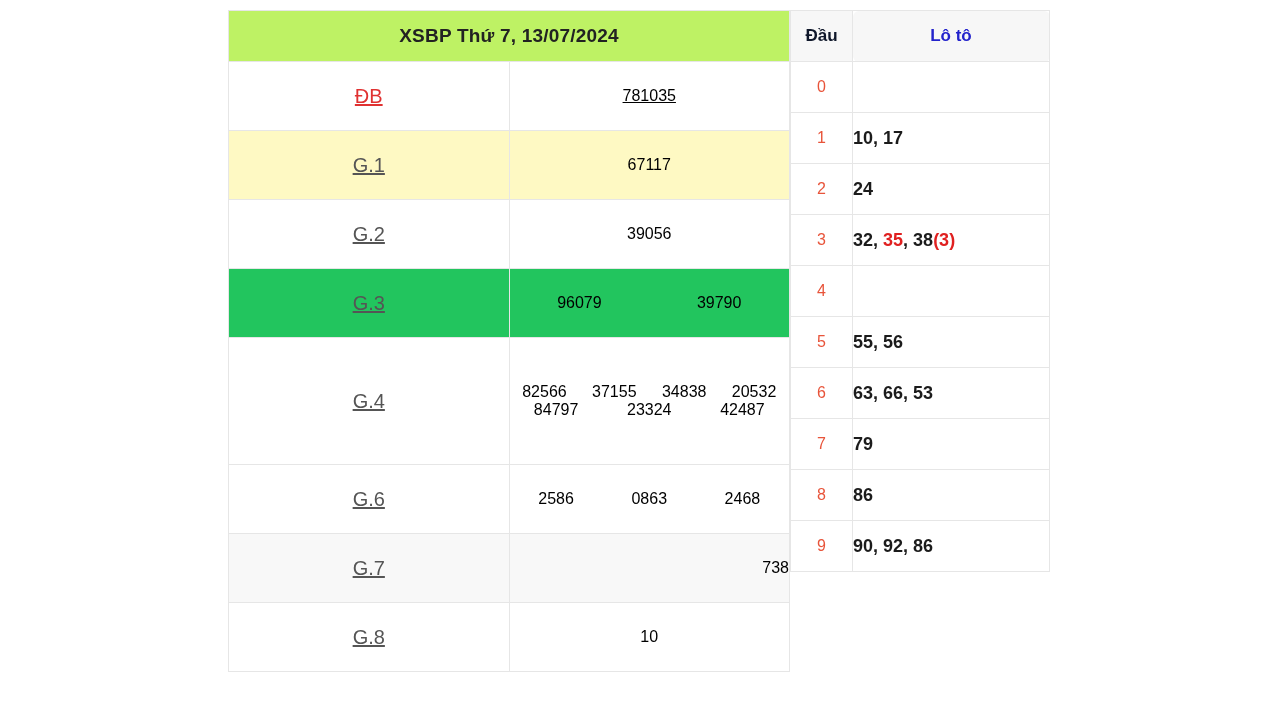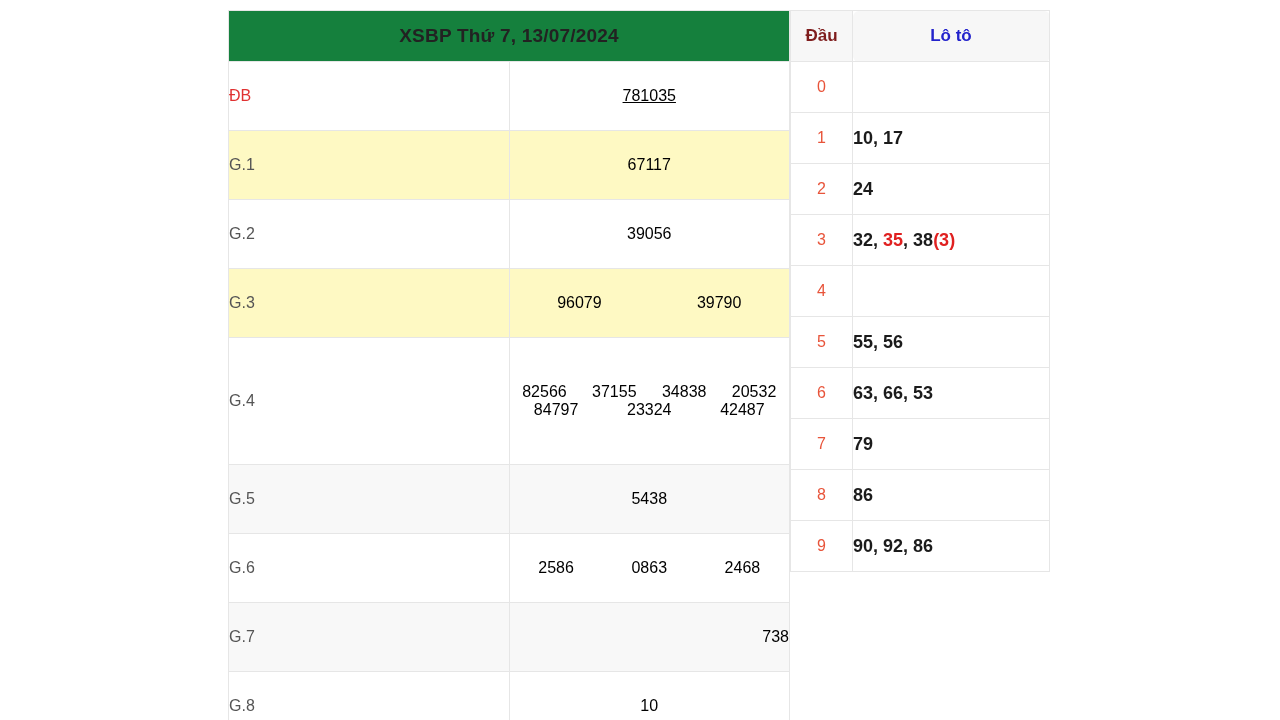--- a/index.html
+++ b/index.html
@@ -35,37 +35,38 @@
     border-collapse: collapse;
     table-layout: fixed;
     background: #ffffff;
   }
   .prize-table td, .prize-table th {
     border: 1px solid #e6e6e6;
     padding: 0;
   }
 
   .prize-header {
-    background: #15803d;
+    background: #bef264;
     height: 50px;
     text-align: center;
     vertical-align: middle;
     font-size: 19px;
     font-weight: bold;
     color: #222222;
     letter-spacing: 0.2px;
   }
 
   .lbl-cell {
     width: 57px;
-    text-align: left;
-    vertical-align: middle;
-    font-size: 16px;
+    text-align: center;
+    vertical-align: middle;
+    font-size: 20px;
     color: #555555;
     font-weight: normal;
+    text-decoration: underline;
   }
   .lbl-cell.db {
     color: #e03131;
     font-weight: normal;
   }
 
   .val-cell {
     vertical-align: middle;
     padding: 0 14px;
   }
@@ -73,21 +74,21 @@
     display: flex;
     justify-content: space-around;
     align-items: center;
     width: 100%;
   }
 
   
   tr.r-db  td { height: 68px; background: #ffffff; }
   tr.r-g1  td { height: 68px; background: #fef9c3; }
   tr.r-g2  td { height: 68px; background: #ffffff; }
-  tr.r-g3  td { height: 68px; background: #fef9c3; }
+  tr.r-g3  td { height: 68px; background: #22c55e; }
   tr.r-g4  td { height: 126px; background: #ffffff; }
   tr.r-g5  td { height: 68px; background: #f8f8f8; }
   tr.r-g6  td { height: 68px; background: #ffffff; }
   tr.r-g7  td { height: 68px; background: #f8f8f8; }
   tr.r-g8  td { height: 68px; background: #ffffff; }
 
   
   .loto-table {
     width: 260px;
     border-collapse: collapse;
@@ -99,21 +100,21 @@
     padding: 0;
   }
   .loto-head-cell {
     background: #f7f7f7;
     height: 50px;
     vertical-align: middle;
     text-align: center;
     font-size: 17px;
     font-weight: bold;
   }
-  .loto-head-dau { width: 61px; color: #7f1d1d; }
+  .loto-head-dau { width: 61px; color: #0f172a; }
   .loto-head-loto { color: #2323cc; border-radius: 6px; }
 
   .loto-table tbody td { height: 50px; }
   .dau-cell {
     width: 61px;
     text-align: center;
     vertical-align: middle;
     font-size: 16px;
     color: #e8543a;
   }
@@ -183,28 +184,20 @@
                 <span class="n">34838</span>
                 <span class="n">20532</span>
               </div>
               <div class="g4-line">
                 <span class="n">84797</span>
                 <span class="n">23324</span>
                 <span class="n">42487</span>
               </div>
             </td>
           </tr>
-          <tr class="r-g5">
-            <td class="lbl-cell">G.5</td>
-            <td class="val-cell">
-              <div class="g4-line" style="justify-content: center;">
-                <span class="n">5438</span>
-              </div>
-            </td>
-          </tr>
           <tr class="r-g6">
             <td class="lbl-cell">G.6</td>
             <td class="val-cell">
               <div class="g4-line">
                 <span class="n">2586</span>
                 <span class="n">0863</span>
                 <span class="n">2468</span>
               </div>
             </td>
           </tr>

